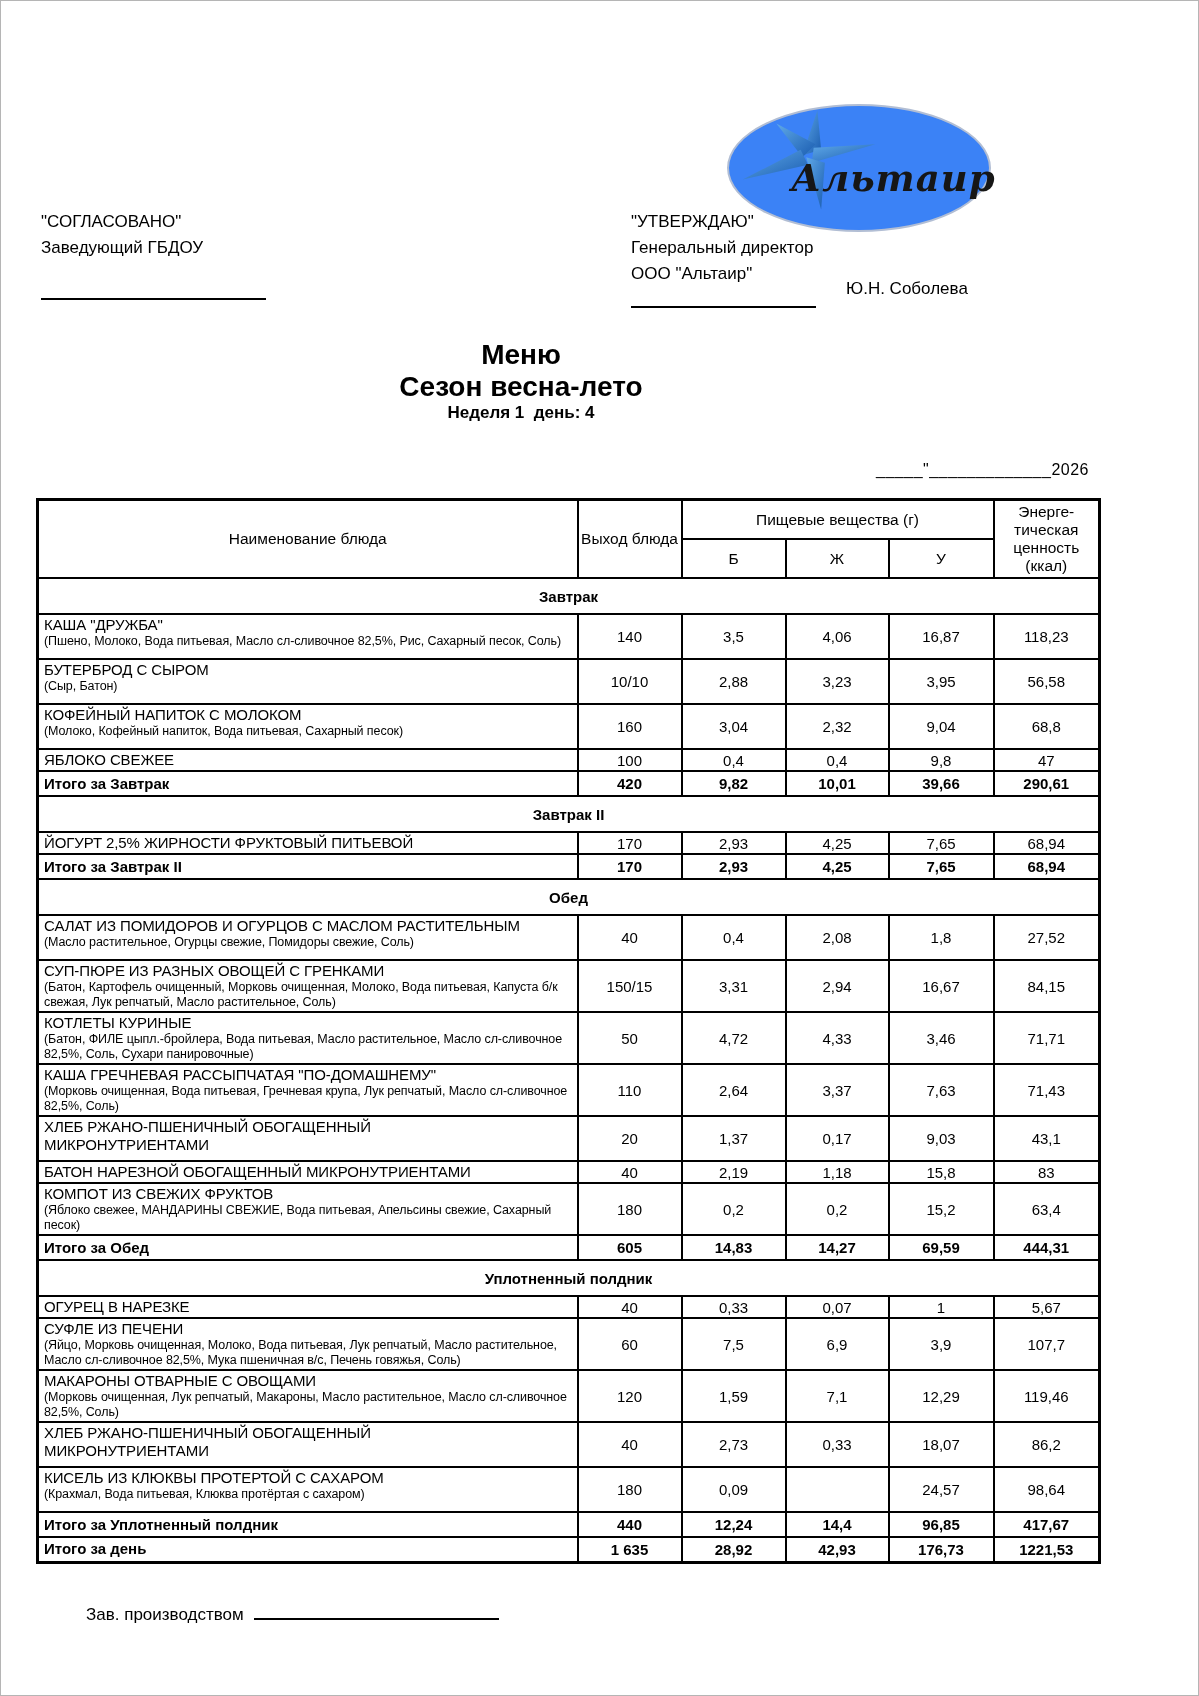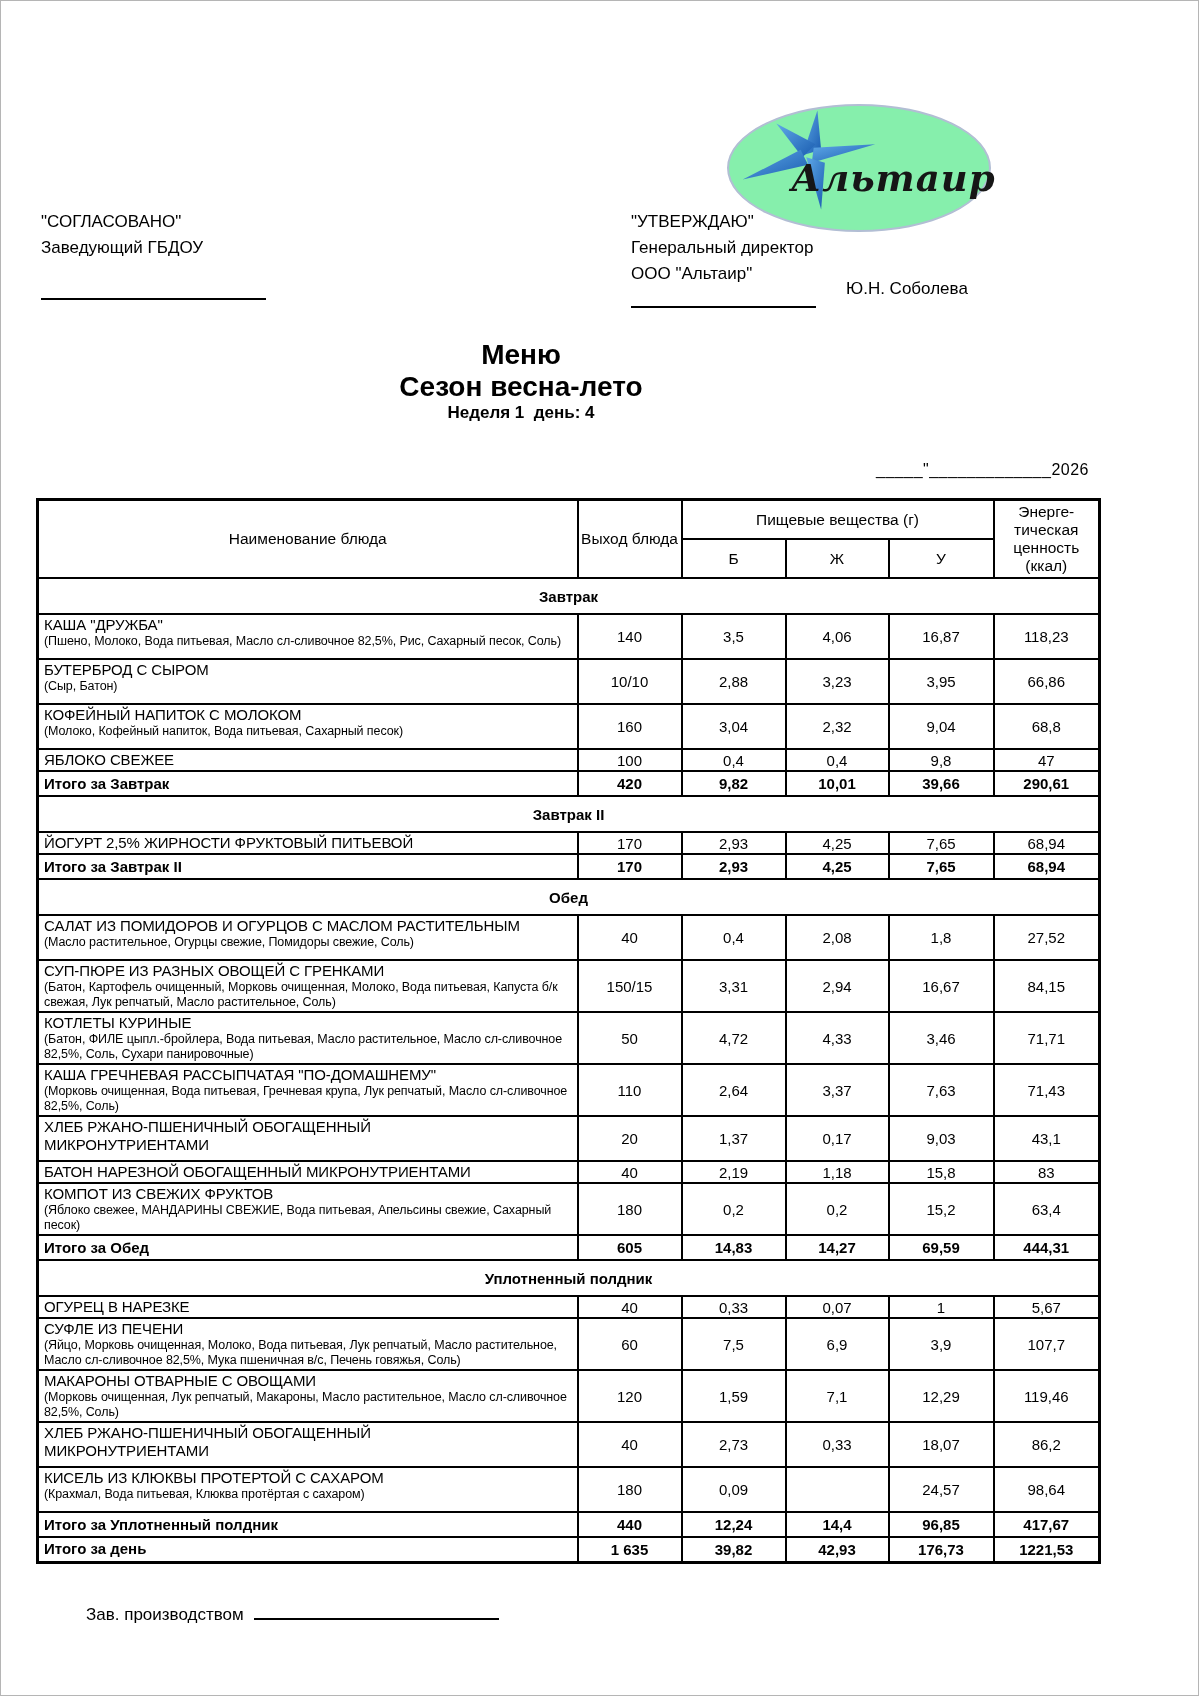--- a/index.html
+++ b/index.html
@@ -16,21 +16,21 @@
   }
   
   .approve-left{position:absolute;left:40px;top:208px;font-size:17px;line-height:26px;}
   .approve-right{position:absolute;left:630px;top:208px;font-size:17px;line-height:26px;}
   .sig-line{position:absolute;border-bottom:2px solid #000;height:1px;}
   .sig-left{left:40px;top:296px;width:225px;}
   .sig-right{left:630px;top:304px;width:185px;}
   .signer{position:absolute;left:845px;top:278px;font-size:17px;}
   
   .logo{position:absolute;left:726px;top:103px;width:264px;height:128px;
-        border:2px solid #b2bed4;border-radius:50%;background:#86efac;box-sizing:border-box;}
+        border:2px solid #b2bed4;border-radius:50%;background:#3b82f6;box-sizing:border-box;}
   .logo svg{position:absolute;left:10px;top:2px;}
   .logo-text{position:absolute;left:62px;top:50px;
              font-family:"DejaVu Serif",serif;font-style:italic;font-weight:bold;
              font-size:37px;letter-spacing:1px;color:#161616;}
   
   .title-block{position:absolute;left:35px;top:338px;width:970px;text-align:center;}
   .title-main{font-size:28px;font-weight:bold;line-height:32px;}
   .title-week{font-size:17px;font-weight:bold;white-space:pre;}
   .date-line{position:absolute;left:35px;top:460px;width:1053px;text-align:right;
              font-size:16px;letter-spacing:.5px;}
@@ -144,21 +144,21 @@
           </tr>
           <tr class="dish-row">
             <td class="namecell">
               <div class="dish pre">БУТЕРБРОД С СЫРОМ</div>
               <div class="ingr">(Сыр, Батон)</div>
             </td>
             <td class="num">10/10</td>
             <td class="num">2,88</td>
             <td class="num">3,23</td>
             <td class="num">3,95</td>
-            <td class="num">66,86</td>
+            <td class="num">56,58</td>
           </tr>
           <tr class="dish-row">
             <td class="namecell">
               <div class="dish pre">КОФЕЙНЫЙ НАПИТОК С МОЛОКОМ</div>
               <div class="ingr">(Молоко, Кофейный напиток, Вода питьевая, Сахарный песок)</div>
             </td>
             <td class="num">160</td>
             <td class="num">3,04</td>
             <td class="num">2,32</td>
             <td class="num">9,04</td>
@@ -351,21 +351,21 @@
             <td class="namecell">Итого за Уплотненный полдник</td>
             <td class="num">440</td>
             <td class="num">12,24</td>
             <td class="num">14,4</td>
             <td class="num">96,85</td>
             <td class="num">417,67</td>
           </tr>
           <tr class="total-row">
             <td class="namecell">Итого за день</td>
             <td class="num">1 635</td>
-            <td class="num">39,82</td>
+            <td class="num">28,92</td>
             <td class="num">42,93</td>
             <td class="num">176,73</td>
             <td class="num">1221,53</td>
           </tr>
         </tbody>
       </table>
     <div class="footer">
       <span>Зав. производством</span><span class="footer-line"></span>
     </div>
   </div>

